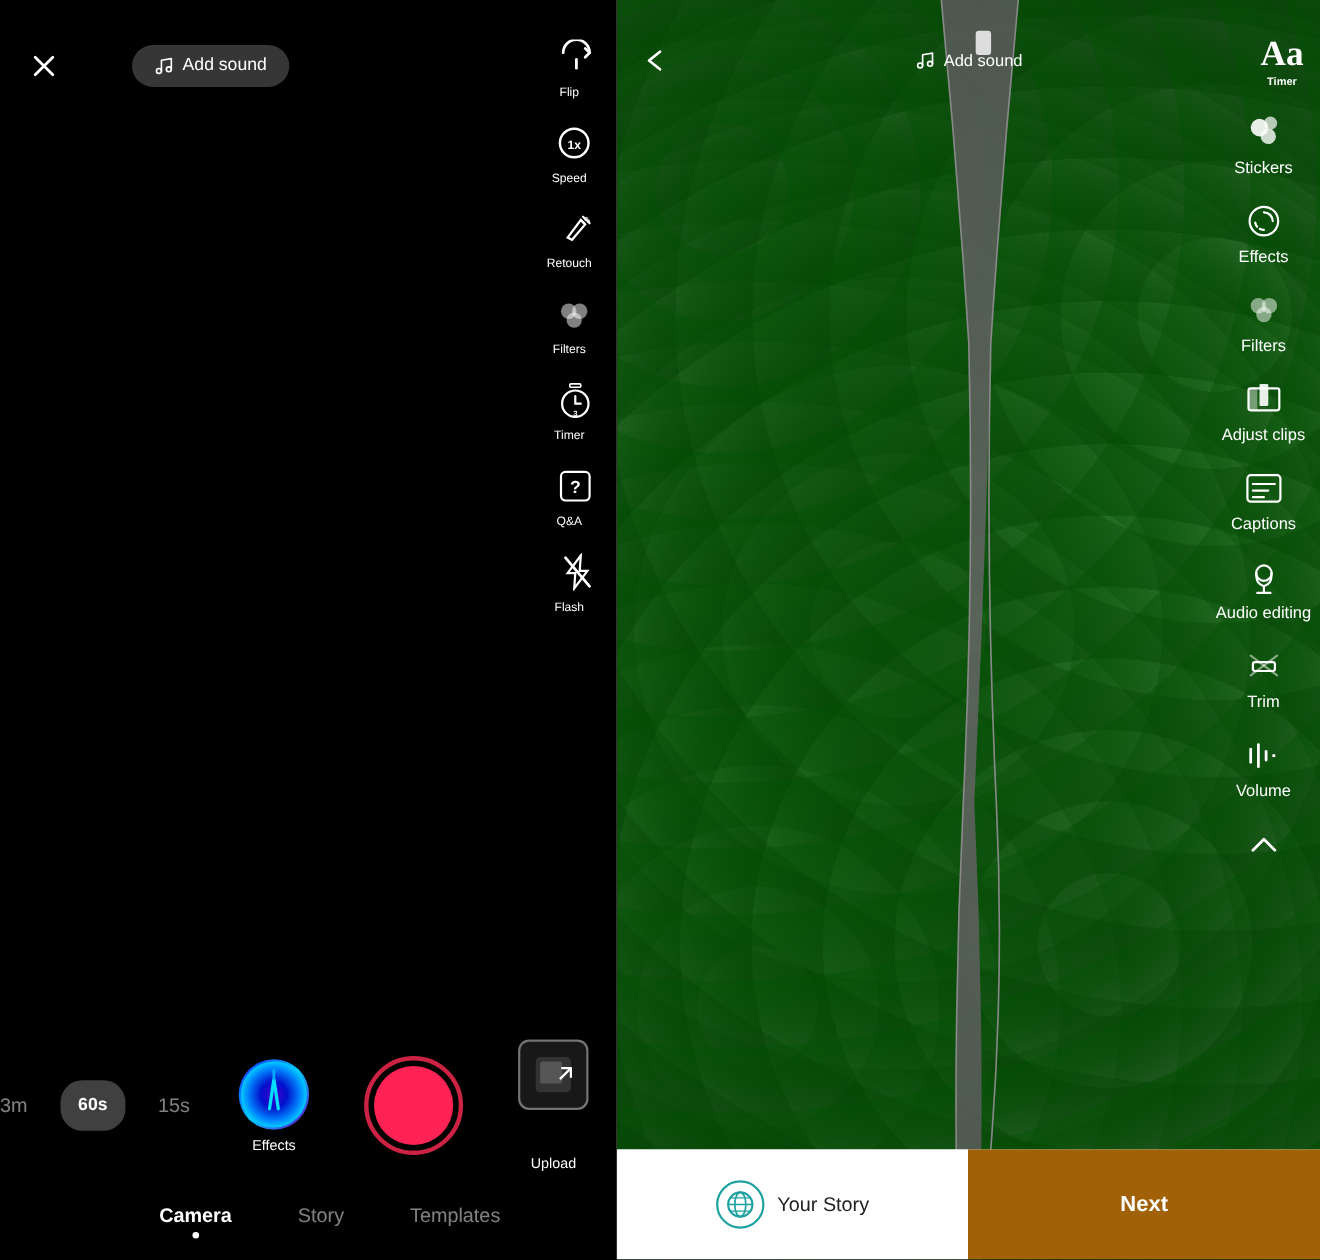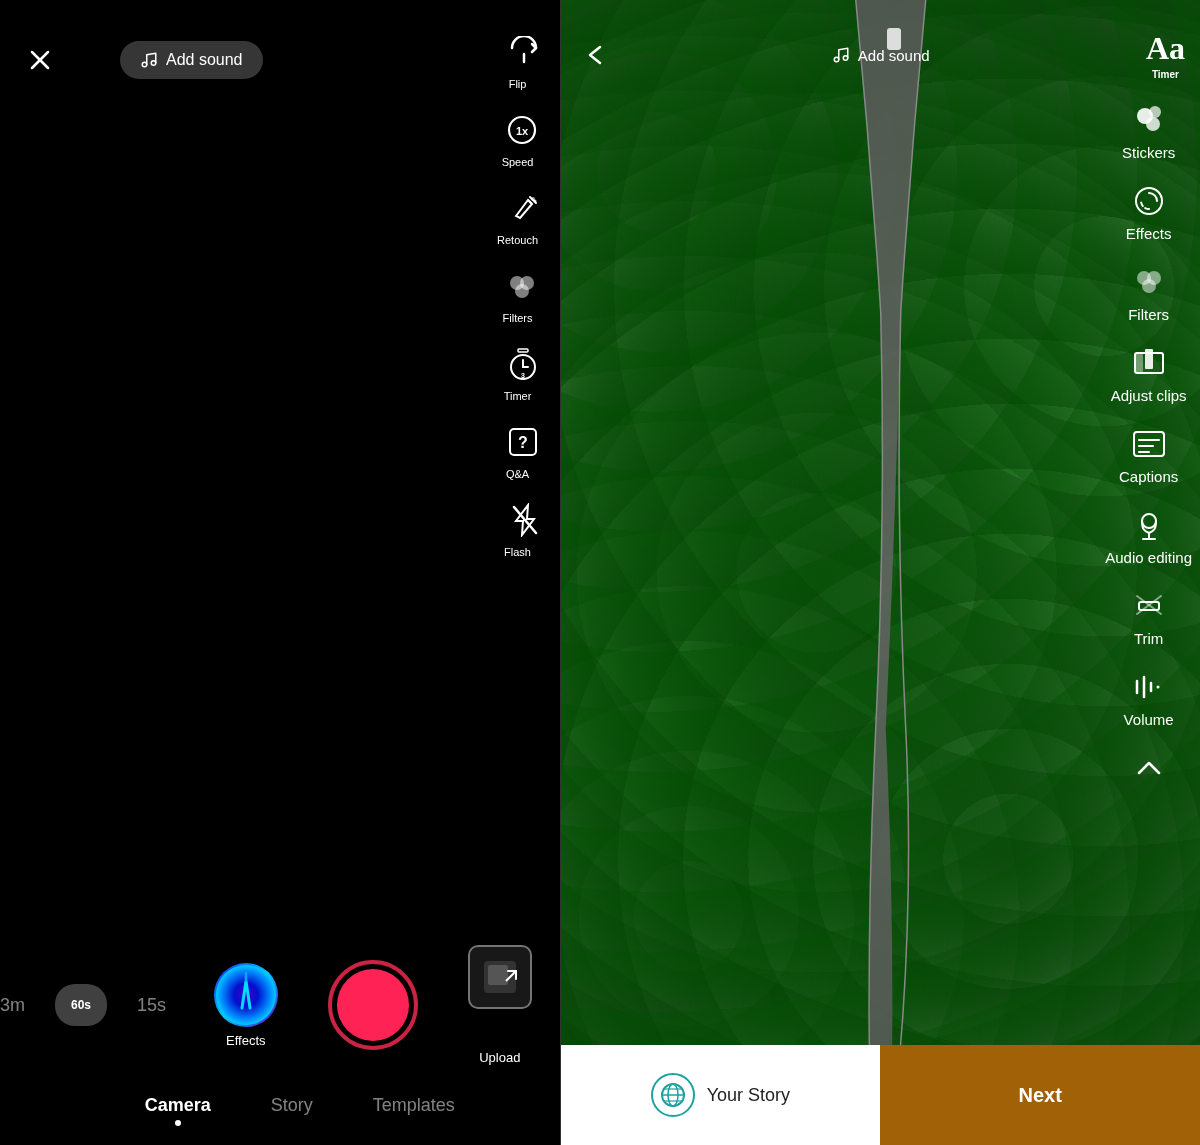--- a/index.html
+++ b/index.html
@@ -111,21 +111,21 @@
       color: rgba(255,255,255,0.5);
       font-size: 18px;
       cursor: pointer;
     }
 
     .duration-option.active {
       background: rgba(80,80,80,0.8);
       color: #fff;
       border-radius: 20px;
       padding: 14px 16px;
-      font-size: 12px;
+      font-size: 16px;
       font-weight: bold;
     }
 
     .capture-row {
       display: flex;
       align-items: center;
       justify-content: center;
       gap: 50px;
       width: 100%;
     }

